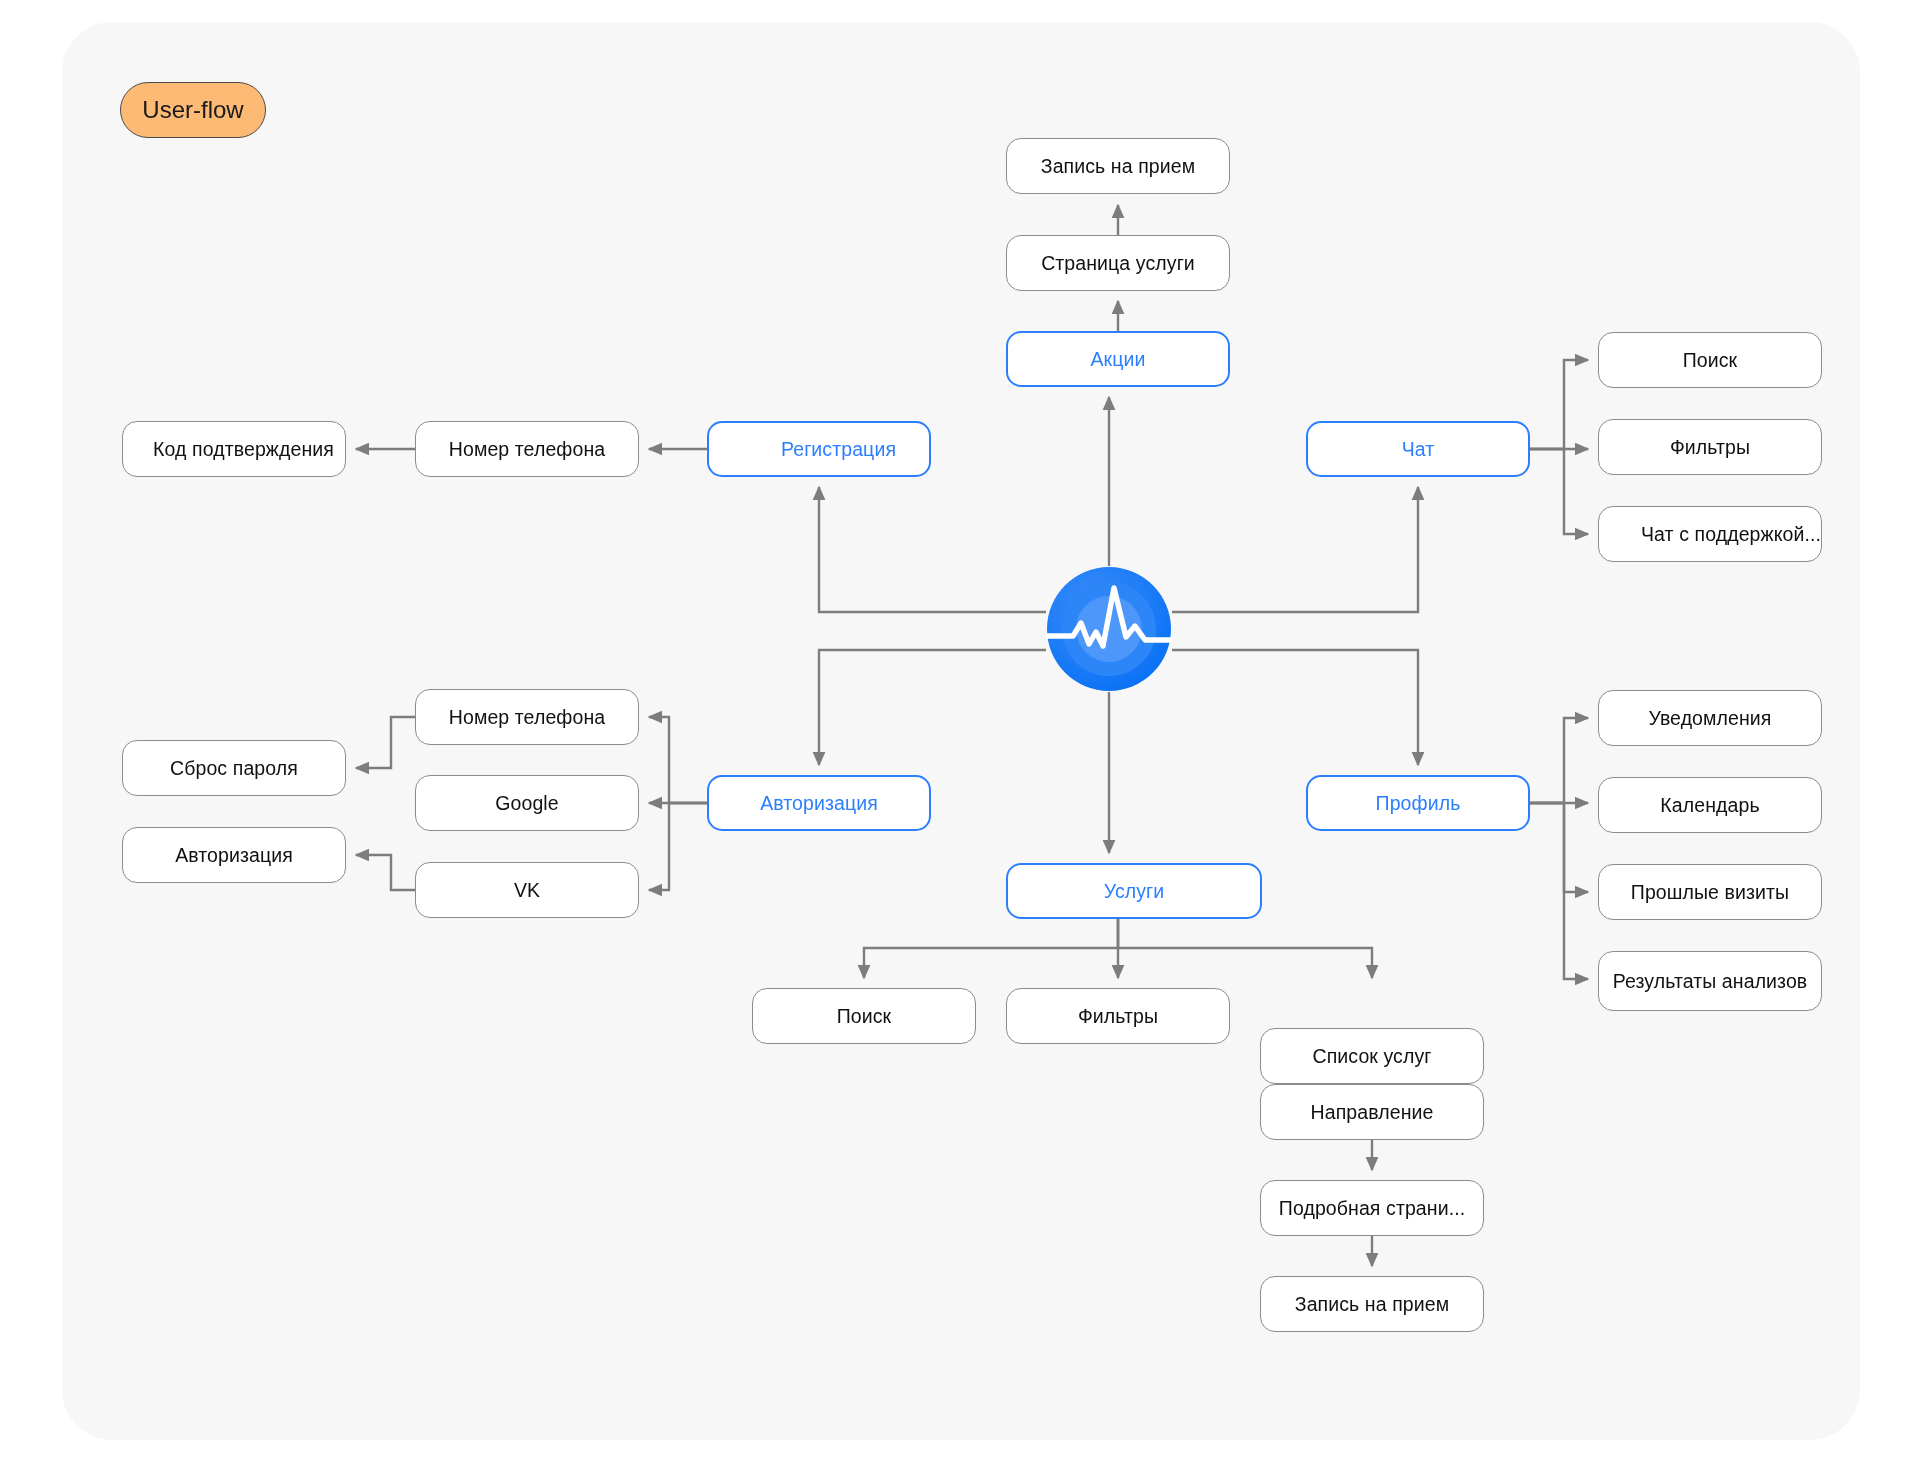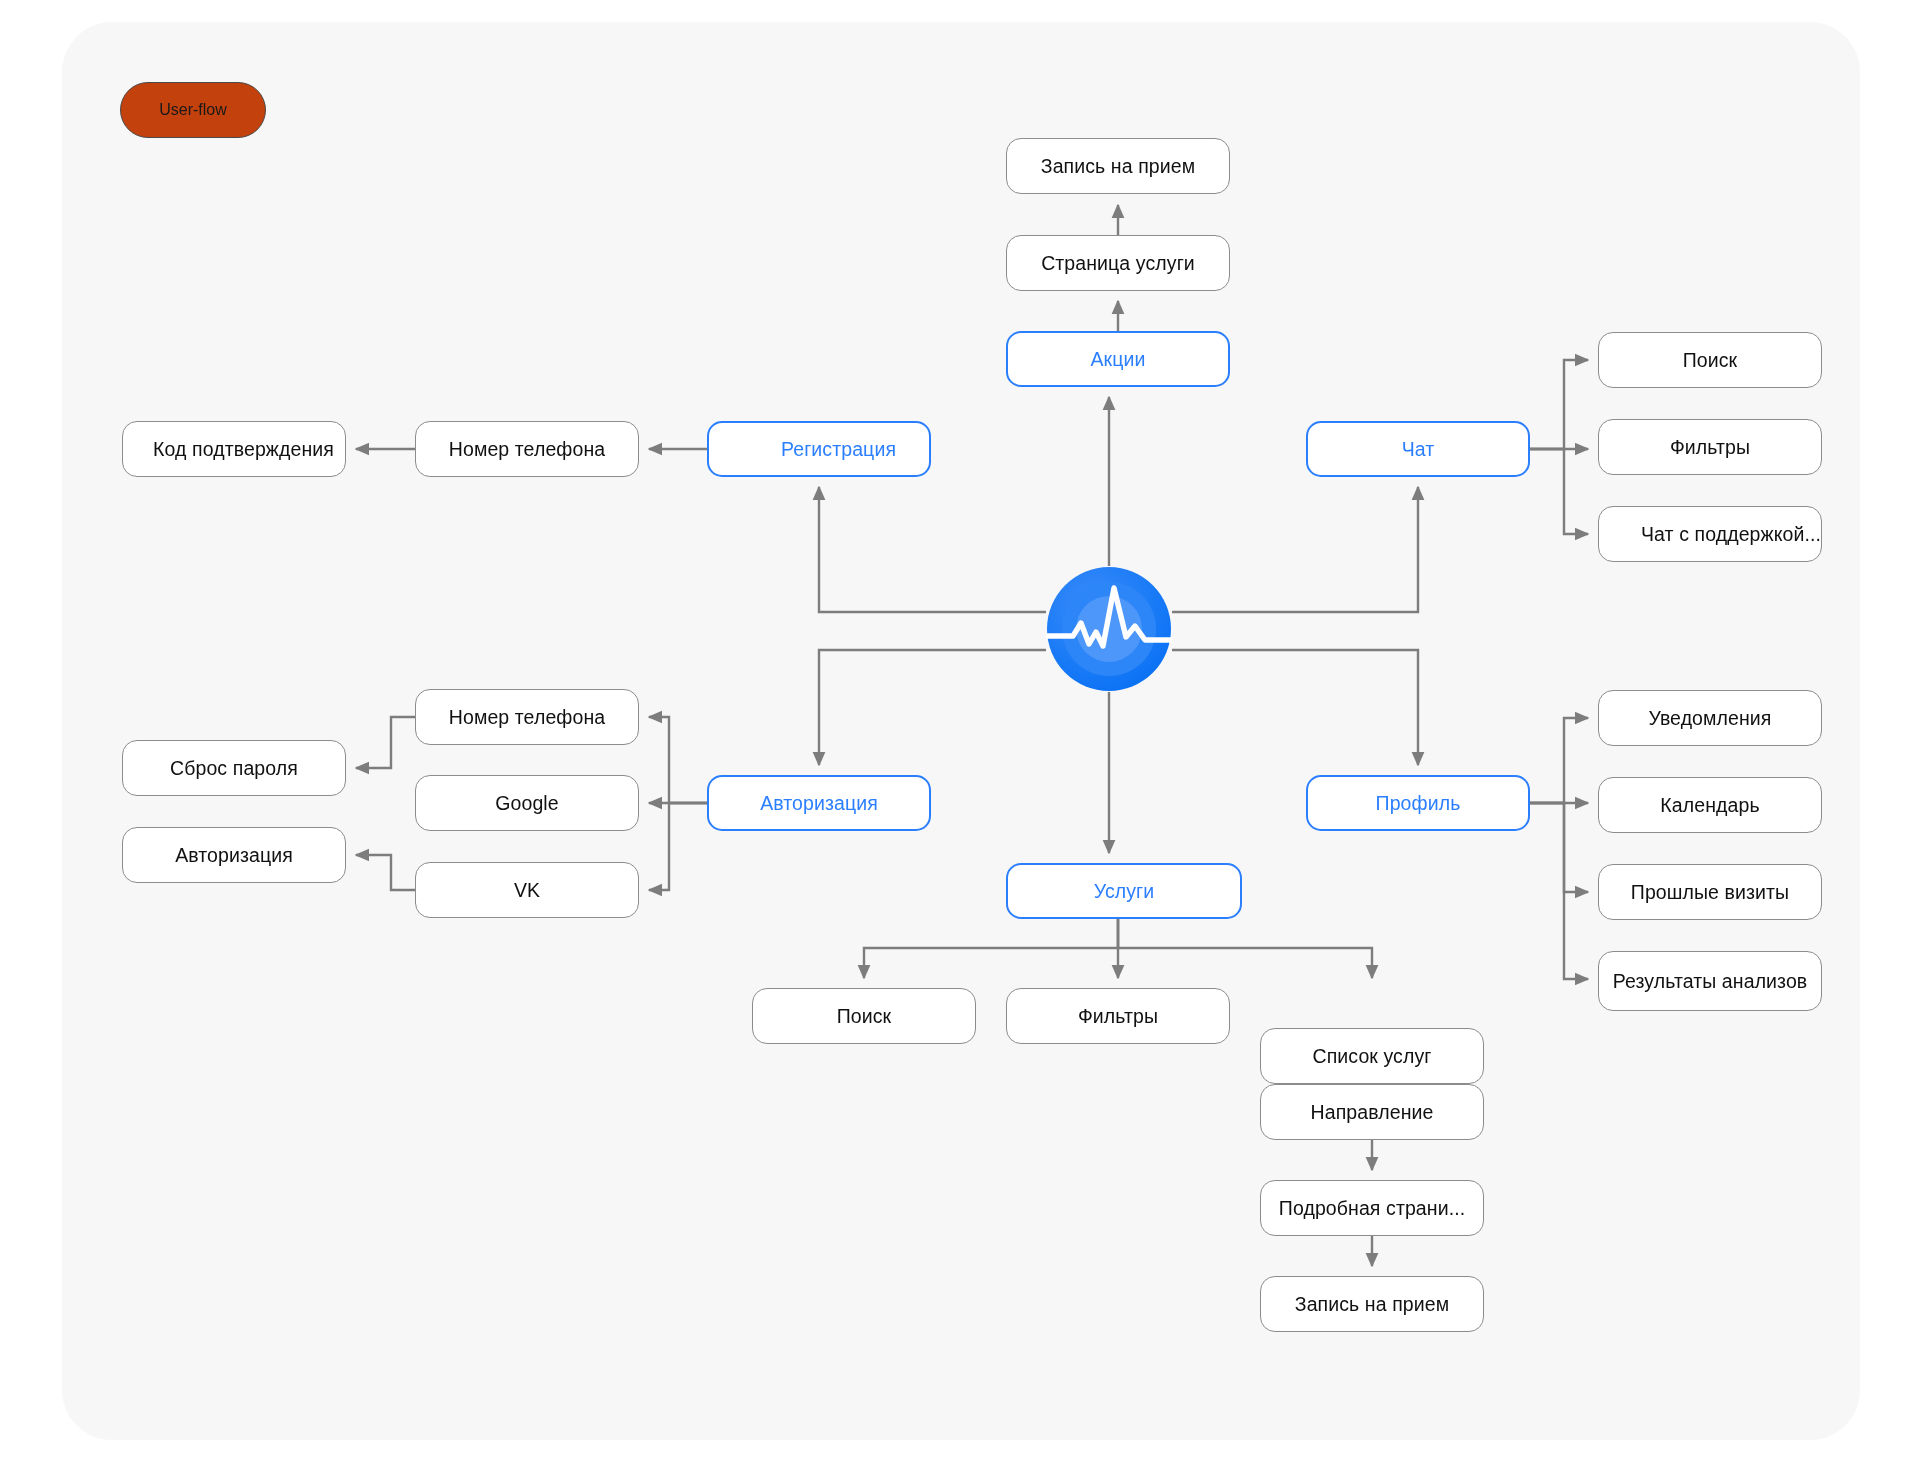--- a/index.html
+++ b/index.html
@@ -13,23 +13,23 @@
   .node{
     position:absolute;box-sizing:border-box;
     background:#ffffff;border:1.6px solid #8c8c8c;border-radius:15px;
     display:flex;align-items:center;justify-content:center;
     font-size:19.5px;color:#111111;letter-spacing:.1px;
     white-space:nowrap;overflow:hidden;
   }
   .node.accent{border-color:#2b7fff;border-width:2px;color:#2b7fff;}
   .pill{
     position:absolute;left:120px;top:82px;width:146px;height:56px;
-    box-sizing:border-box;background:#c2410c;border:1.7px solid #4a4a4a;
+    box-sizing:border-box;background:#fdba74;border:1.7px solid #4a4a4a;
     border-radius:28px;display:flex;align-items:center;justify-content:center;
-    font-size:16px;color:#1a1a1a;
+    font-size:24px;color:#1a1a1a;
   }
   #logo{position:absolute;left:1046px;top:566px;width:126px;height:126px;}
 </style>
 </head>
 <body>
 
 <div id="stage">
 
   <div id="canvas"></div>
 
@@ -143,21 +143,21 @@
       </div>
       <div class="node" style="left: 1598px; top: 777px; width: 224px; height: 56px;">
         <span>Календарь</span>
       </div>
       <div class="node" style="left: 1598px; top: 864px; width: 224px; height: 56px;">
         <span>Прошлые визиты</span>
       </div>
       <div class="node" style="left: 1598px; top: 951px; width: 224px; height: 60px;">
         <span>Результаты анализов</span>
       </div>
-      <div class="node accent" style="left: 1006px; top: 863px; width: 236px; height: 56px;">
+      <div class="node accent" style="left: 1006px; top: 863px; width: 256px; height: 56px;">
         <span>Услуги</span>
       </div>
       <div class="node" style="left: 752px; top: 988px; width: 224px; height: 56px;">
         <span>Поиск</span>
       </div>
       <div class="node" style="left: 1006px; top: 988px; width: 224px; height: 56px;">
         <span>Фильтры</span>
       </div>
       <div class="node" style="left: 1260px; top: 1028px; width: 224px; height: 56px;">
         <span>Список услуг</span>

